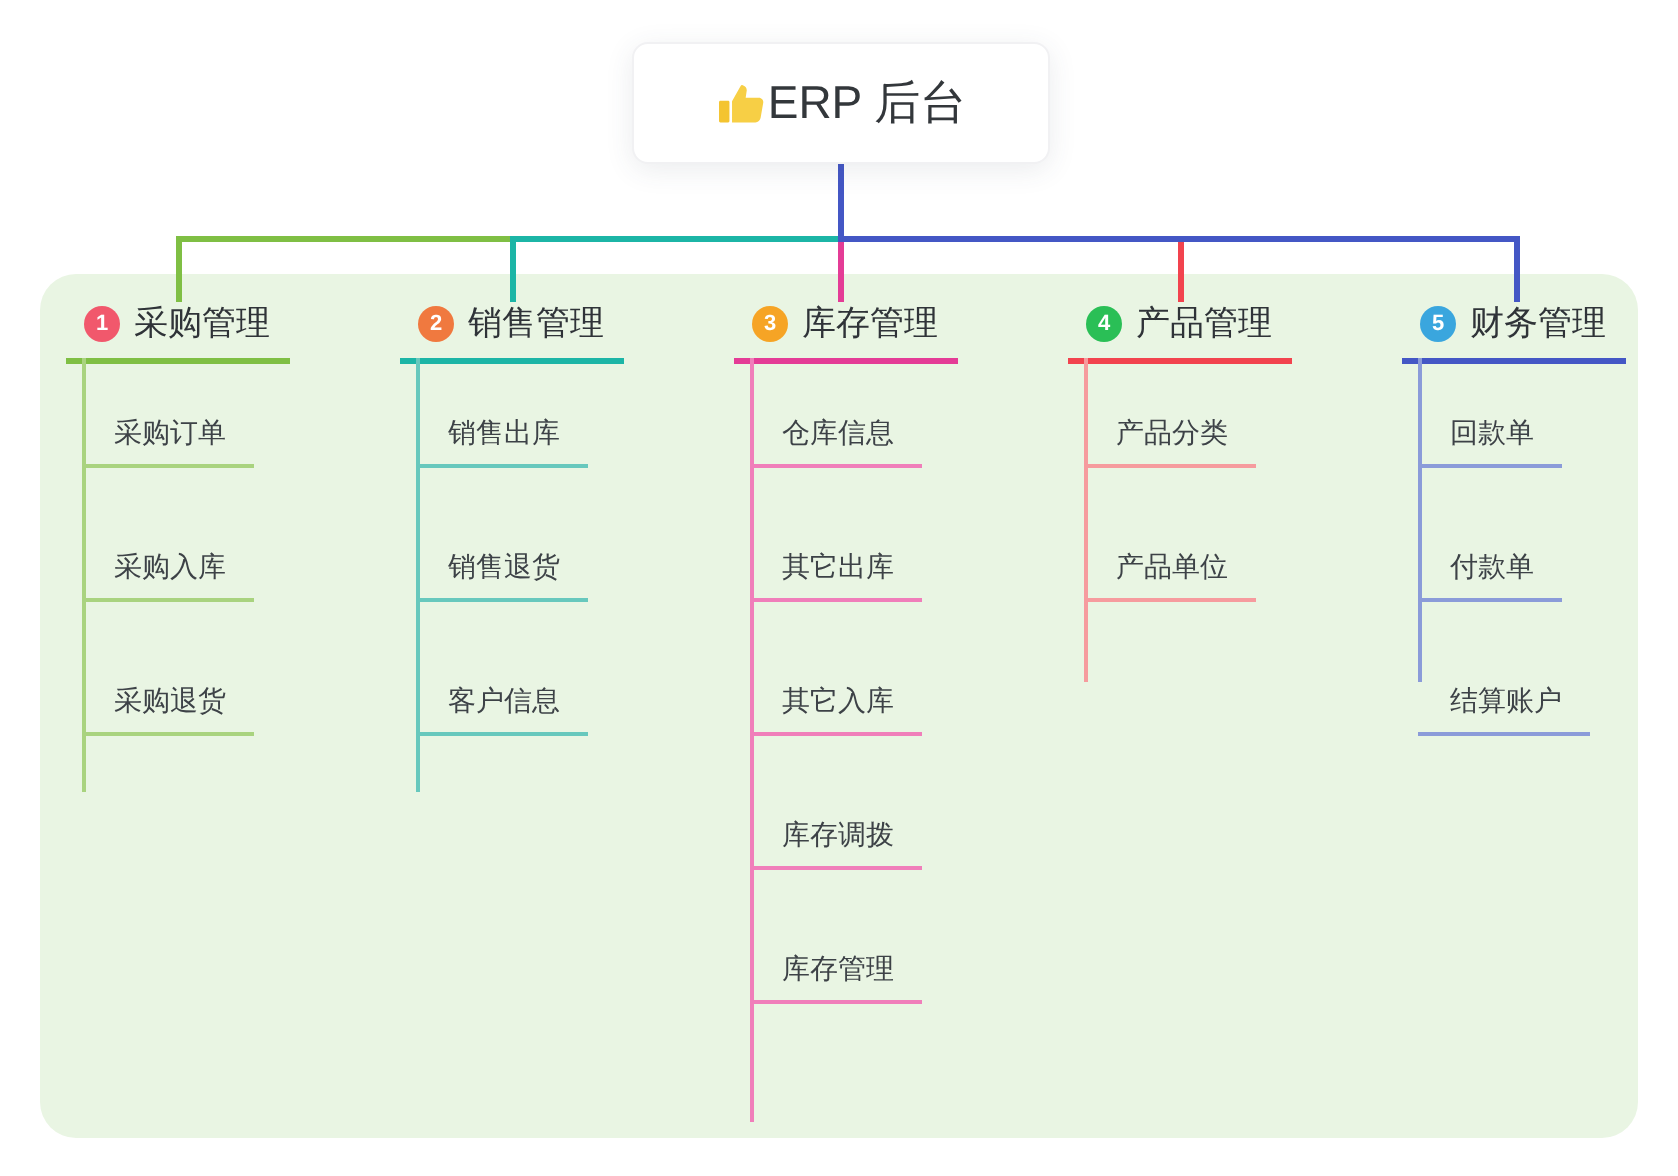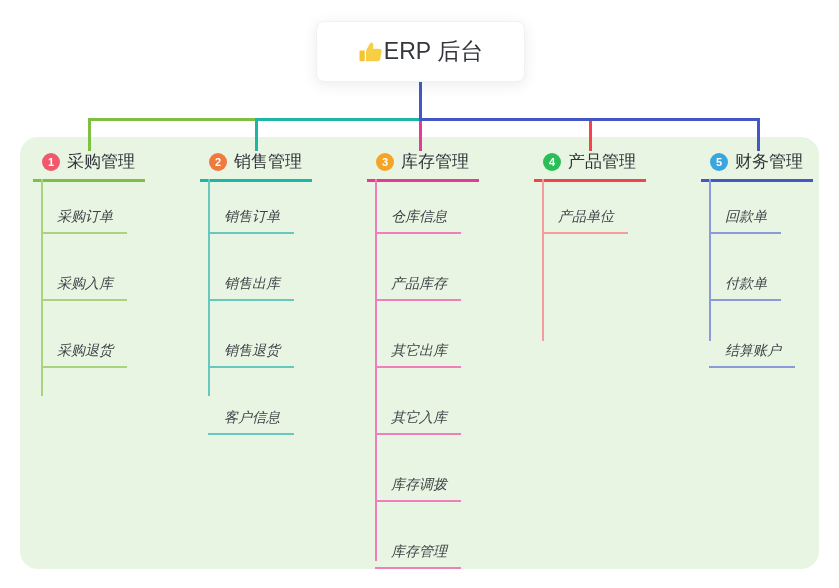--- a/index.html
+++ b/index.html
@@ -35,21 +35,21 @@
     width:18px; height:18px; border-radius:50%;
     background:var(--badge); color:#ffffff;
     font-size:11px; font-weight:bold;
     display:flex; align-items:center; justify-content:center;
     flex:0 0 auto;
   }
   .spine {
     position:absolute; left:8px; top:32px; width:2px;
     background:var(--light);
   }
-  .branch ul { margin:0 0 0 8px; padding:0; list-style:none;font-style:italic; }
+  .branch ul { margin:0 0 0 8px; padding:0; list-style:none; }
   .branch li {
     width:fit-content; height:67px; box-sizing:border-box;
     display:flex; align-items:flex-end;
     padding:0 14px 6px 16px;
     border-bottom:2px solid var(--light);
     font-size:14px; color:#3d4247; white-space:nowrap; cursor:pointer;
   }
   .branch li:first-child { height:52px; }
 </style>
 </head>
@@ -92,50 +92,49 @@
     </ul>
   </div>
 
   <div class="branch" style="left: 200px; --main: #1cb5a6; --light: #67c8bd; --badge: #f0793f;">
     <div class="branch-header">
       <span class="badge">2</span>
       <span>销售管理</span>
     </div>
     <div class="spine" style="height:217px;"></div>
     <ul>
-      <li>销售订单</li>
       <li>销售出库</li>
       <li>销售退货</li>
       <li>客户信息</li>
     </ul>
   </div>
 
   <div class="branch" style="left: 367px; --main: #e43c96; --light: #f07eba; --badge: #f6a425;">
     <div class="branch-header">
       <span class="badge">3</span>
       <span>库存管理</span>
     </div>
     <div class="spine" style="height:382px;"></div>
     <ul>
       <li>仓库信息</li>
-      <li>产品库存</li>
       <li>其它出库</li>
       <li>其它入库</li>
       <li>库存调拨</li>
       <li>库存管理</li>
     </ul>
   </div>
 
   <div class="branch" style="left: 534px; --main: #f2434e; --light: #f69b9e; --badge: #2abf56;">
     <div class="branch-header">
       <span class="badge">4</span>
       <span>产品管理</span>
     </div>
     <div class="spine" style="height:162px;"></div>
     <ul>
+      <li>产品分类</li>
       <li>产品单位</li>
     </ul>
   </div>
 
   <div class="branch" style="left: 701px; --main: #4457c5; --light: #8b9bd9; --badge: #3aa6de;">
     <div class="branch-header">
       <span class="badge">5</span>
       <span>财务管理</span>
     </div>
     <div class="spine" style="height:162px;"></div>

